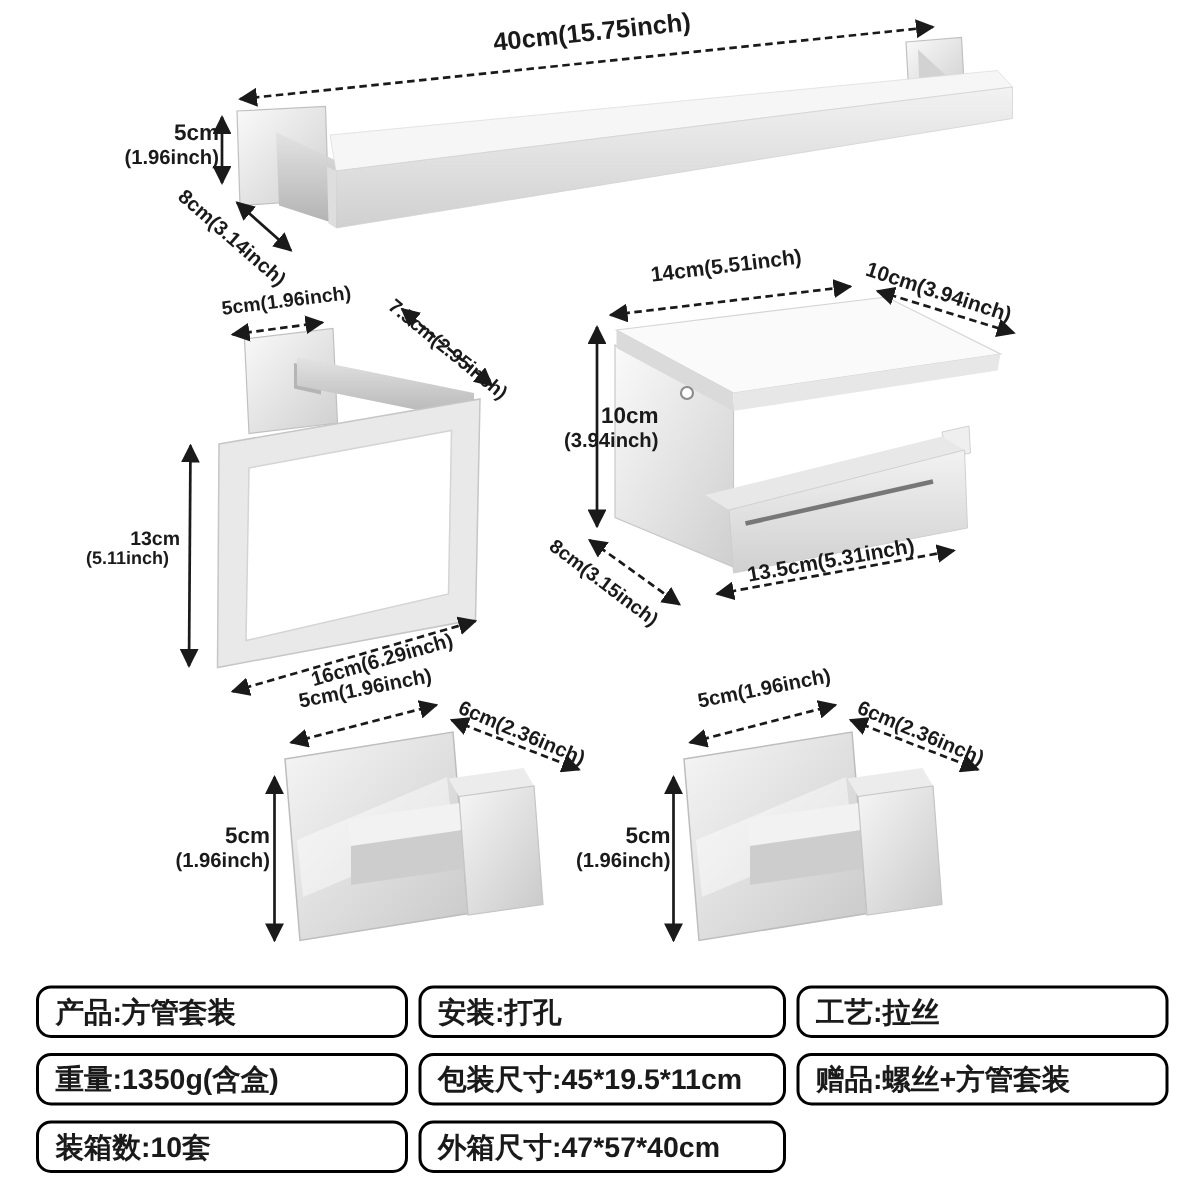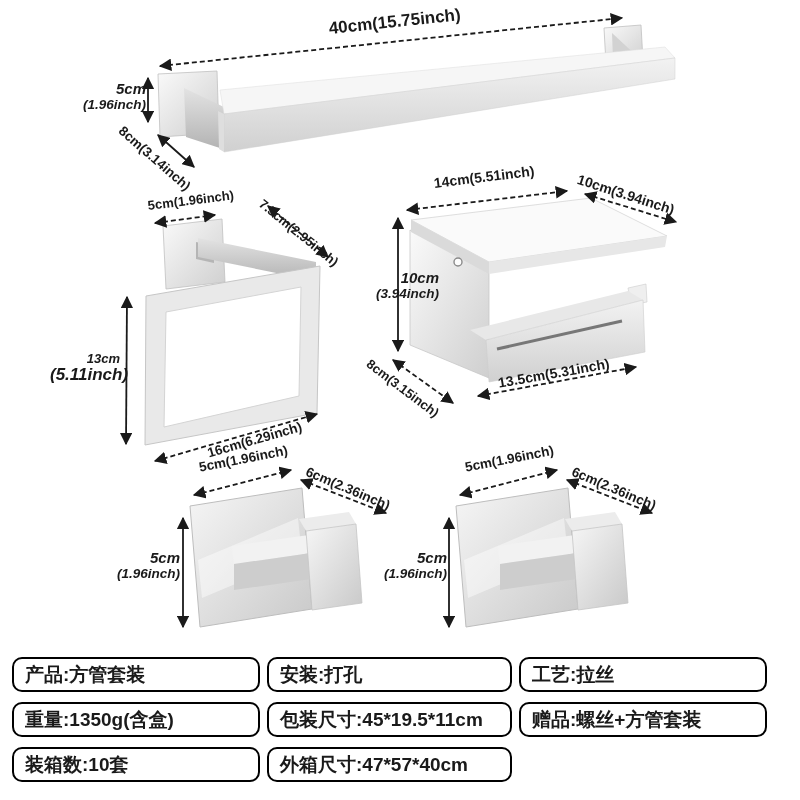--- a/index.html
+++ b/index.html
@@ -5,27 +5,27 @@
   html,body{margin:0;padding:0;background:#fff;}
   .canvas{
     position:relative;width:800px;height:800px;background:#ffffff;overflow:hidden;
     font-family:"Liberation Sans","DejaVu Sans",sans-serif;color:#1a1a1a;
   }
   .art{position:absolute;left:0;top:0;}
   .lbl{
     position:absolute;white-space:nowrap;font-weight:600;color:#1a1a1a;
     transform-origin:left top;line-height:1.1;
   }
-  .lbl.r{text-align:right;font-style:italic;}
+  .lbl.r{text-align:right;}
   .lbl .l1{font-size:15px;font-weight:700;}
   .lbl .l2{font-size:13.5px;font-weight:600;}
   .lbl.small .l1{font-size:13px;}
-  .lbl.small .l2{font-size:17px;}
+  .lbl.small .l2{font-size:12px;text-align:center;}
   .spec-table{
-    position:absolute;left:12px;top:657px;width:758px;
+    position:absolute;left:24px;top:657px;width:758px;
     display:grid;grid-template-columns:248px 245px 248px;
     column-gap:7px;row-gap:10px;
   }
   .spec-cell{
     height:35px;border:2.5px solid #000;border-radius:10px;background:#fff;
     display:flex;align-items:center;padding-left:11px;box-sizing:border-box;
     font-size:19px;font-weight:700;letter-spacing:0;overflow:hidden;white-space:nowrap;
   }
 </style>
 </head>

